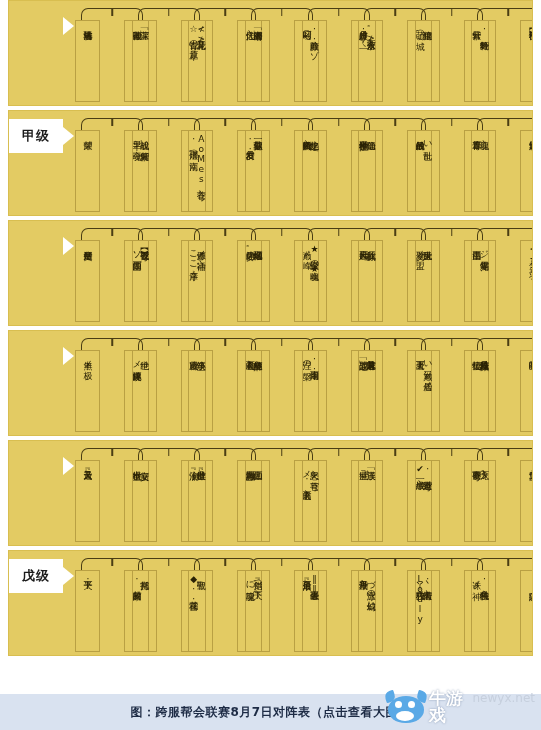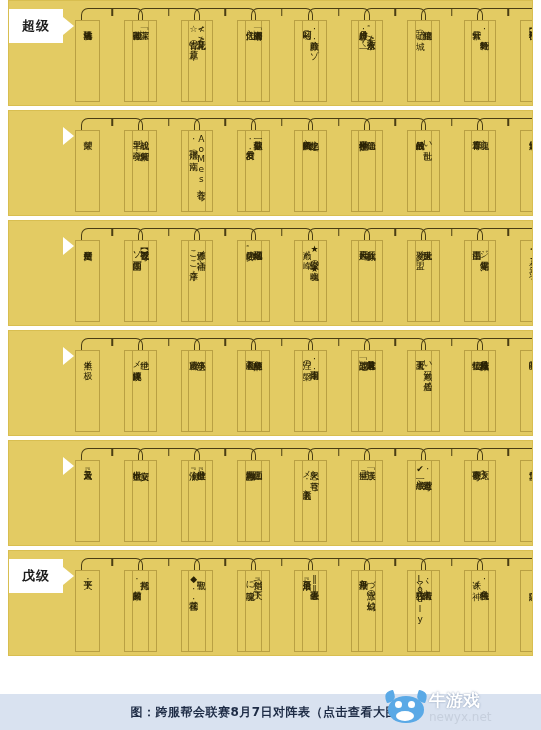--- a/index.html
+++ b/index.html
@@ -206,21 +206,21 @@
   .wm-snout {
     position: absolute;
     left: 11px; top: 21px;
     width: 18px; height: 10px;
     background: #ffffff;
     border-radius: 50%;
   }
   .wm-text {
     margin-left: 2px;
     display: flex;
-    flex-direction: column;
+    flex-direction: row;
     justify-content: center;
     line-height: 1;
   }
   .wm-cn {
     font-size: 17px;
     font-weight: bold;
     color: #ffffff;
     text-shadow: 0 0 2px rgba(120,140,170,0.9);
     font-family: "DejaVu Sans", "Liberation Sans", sans-serif;
   }
@@ -230,23 +230,20 @@
     font-family: "DejaVu Sans", "Liberation Sans", sans-serif;
     margin-top: 2px;
   }
 </style>
 </head>
 <body>
 
 <div id="board">
   <div id="tiers">
       <div class="tier-row">
-        <div class="tier-tab">
-          <span class="tier-tab-text">超级</span>
-        </div>
         <div class="tier-arrow"></div>
         <div class="matches">
           <div class="match">
             <div class="bracket">
               <div class="bracket-stem"></div>
             </div>
             <div class="pair">
               <div class="team">
                 <span class="team-name">玩转省港澳</span>
               </div>
@@ -342,20 +339,23 @@
                 <span class="team-name">·剑舞轻吟ゞ</span>
               </div>
               <div class="team">
                 <span class="team-name">【枫忆楼】</span>
               </div>
             </div>
           </div>
         </div>
       </div>
       <div class="tier-row">
+        <div class="tier-tab">
+          <span class="tier-tab-text">甲级</span>
+        </div>
         <div class="tier-arrow"></div>
         <div class="matches">
           <div class="match">
             <div class="bracket">
               <div class="bracket-stem"></div>
             </div>
             <div class="pair">
               <div class="team">
                 <span class="team-name">荣耀</span>
               </div>

